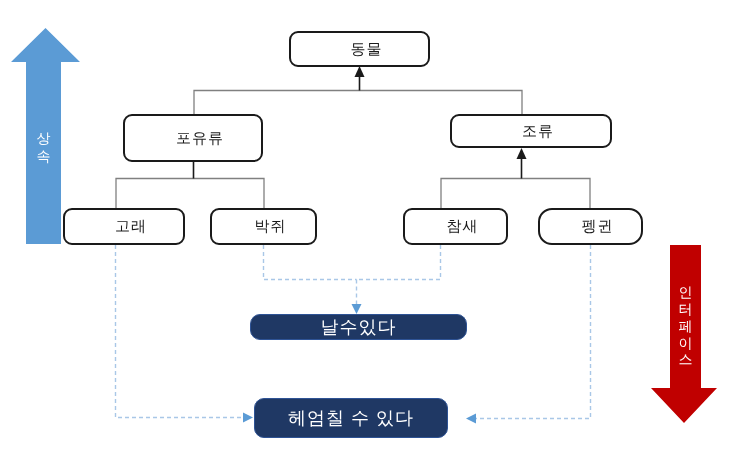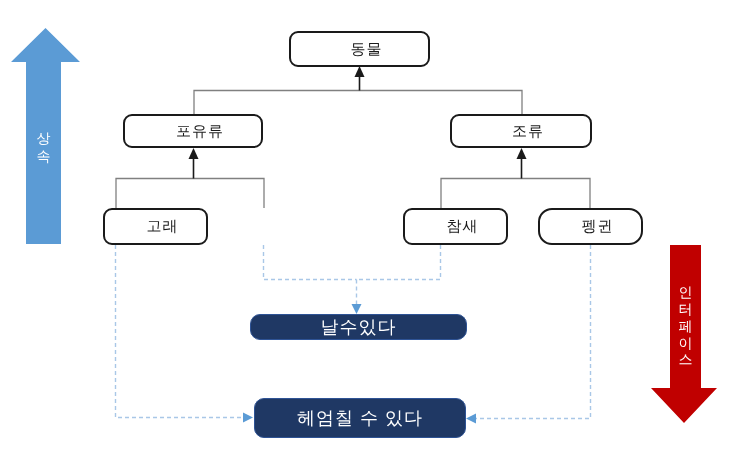--- a/index.html
+++ b/index.html
@@ -95,22 +95,23 @@
     <div class="shape"></div>
     <span class="varrow-label" style="left:33px; top:94px;">상속</span>
   </div>
 
   <div class="bigarrow arrow-down" style="left:651px; top:245px; width:66px; height:178px;">
     <div class="shape"></div>
     <span class="varrow-label" style="left:35px; top:31px; letter-spacing:3px;">인터페이스</span>
   </div>
 
   <div class="node" style="left:289px; top:31px;  width:141px; height:36px;">동물</div>
-  <div class="node" style="left:123px; top:114px; width:140px; height:34px;">포유류</div>
-  <div class="node" style="left:450px; top:114px; width:142px; height:34px;">조류</div>
-  <div class="node" style="left:63px;  top:208px; width:105px; height:37px;margin-left:40px;">고래</div>
+  <div class="node" style="left:123px; top:114px; width:140px; height:48px;">포유류</div>
+  <div class="node" style="left:450px; top:114px; width:162px; height:34px;">조류</div>
+  <div class="node" style="left:63px;  top:208px; width:122px; height:37px;">고래</div>
+  <div class="node" style="left:210px; top:208px; width:107px; height:37px;">박쥐</div>
   <div class="node" style="left:403px; top:208px; width:105px; height:37px;">참새</div>
   <div class="node" style="left:538px; top:208px; width:105px; height:37px;border-radius:14px;">펭귄</div>
 
   <div class="iface" style="left:250px; top:314px; width:217px; height:26px;">날수있다</div>
-  <div class="iface" style="left:254px; top:398px; width:212px; height:40px;">헤엄칠 수 있다</div>
+  <div class="iface" style="left:254px; top:398px; width:194px; height:40px;">헤엄칠 수 있다</div>
 
 </div>
 
 </body></html>

